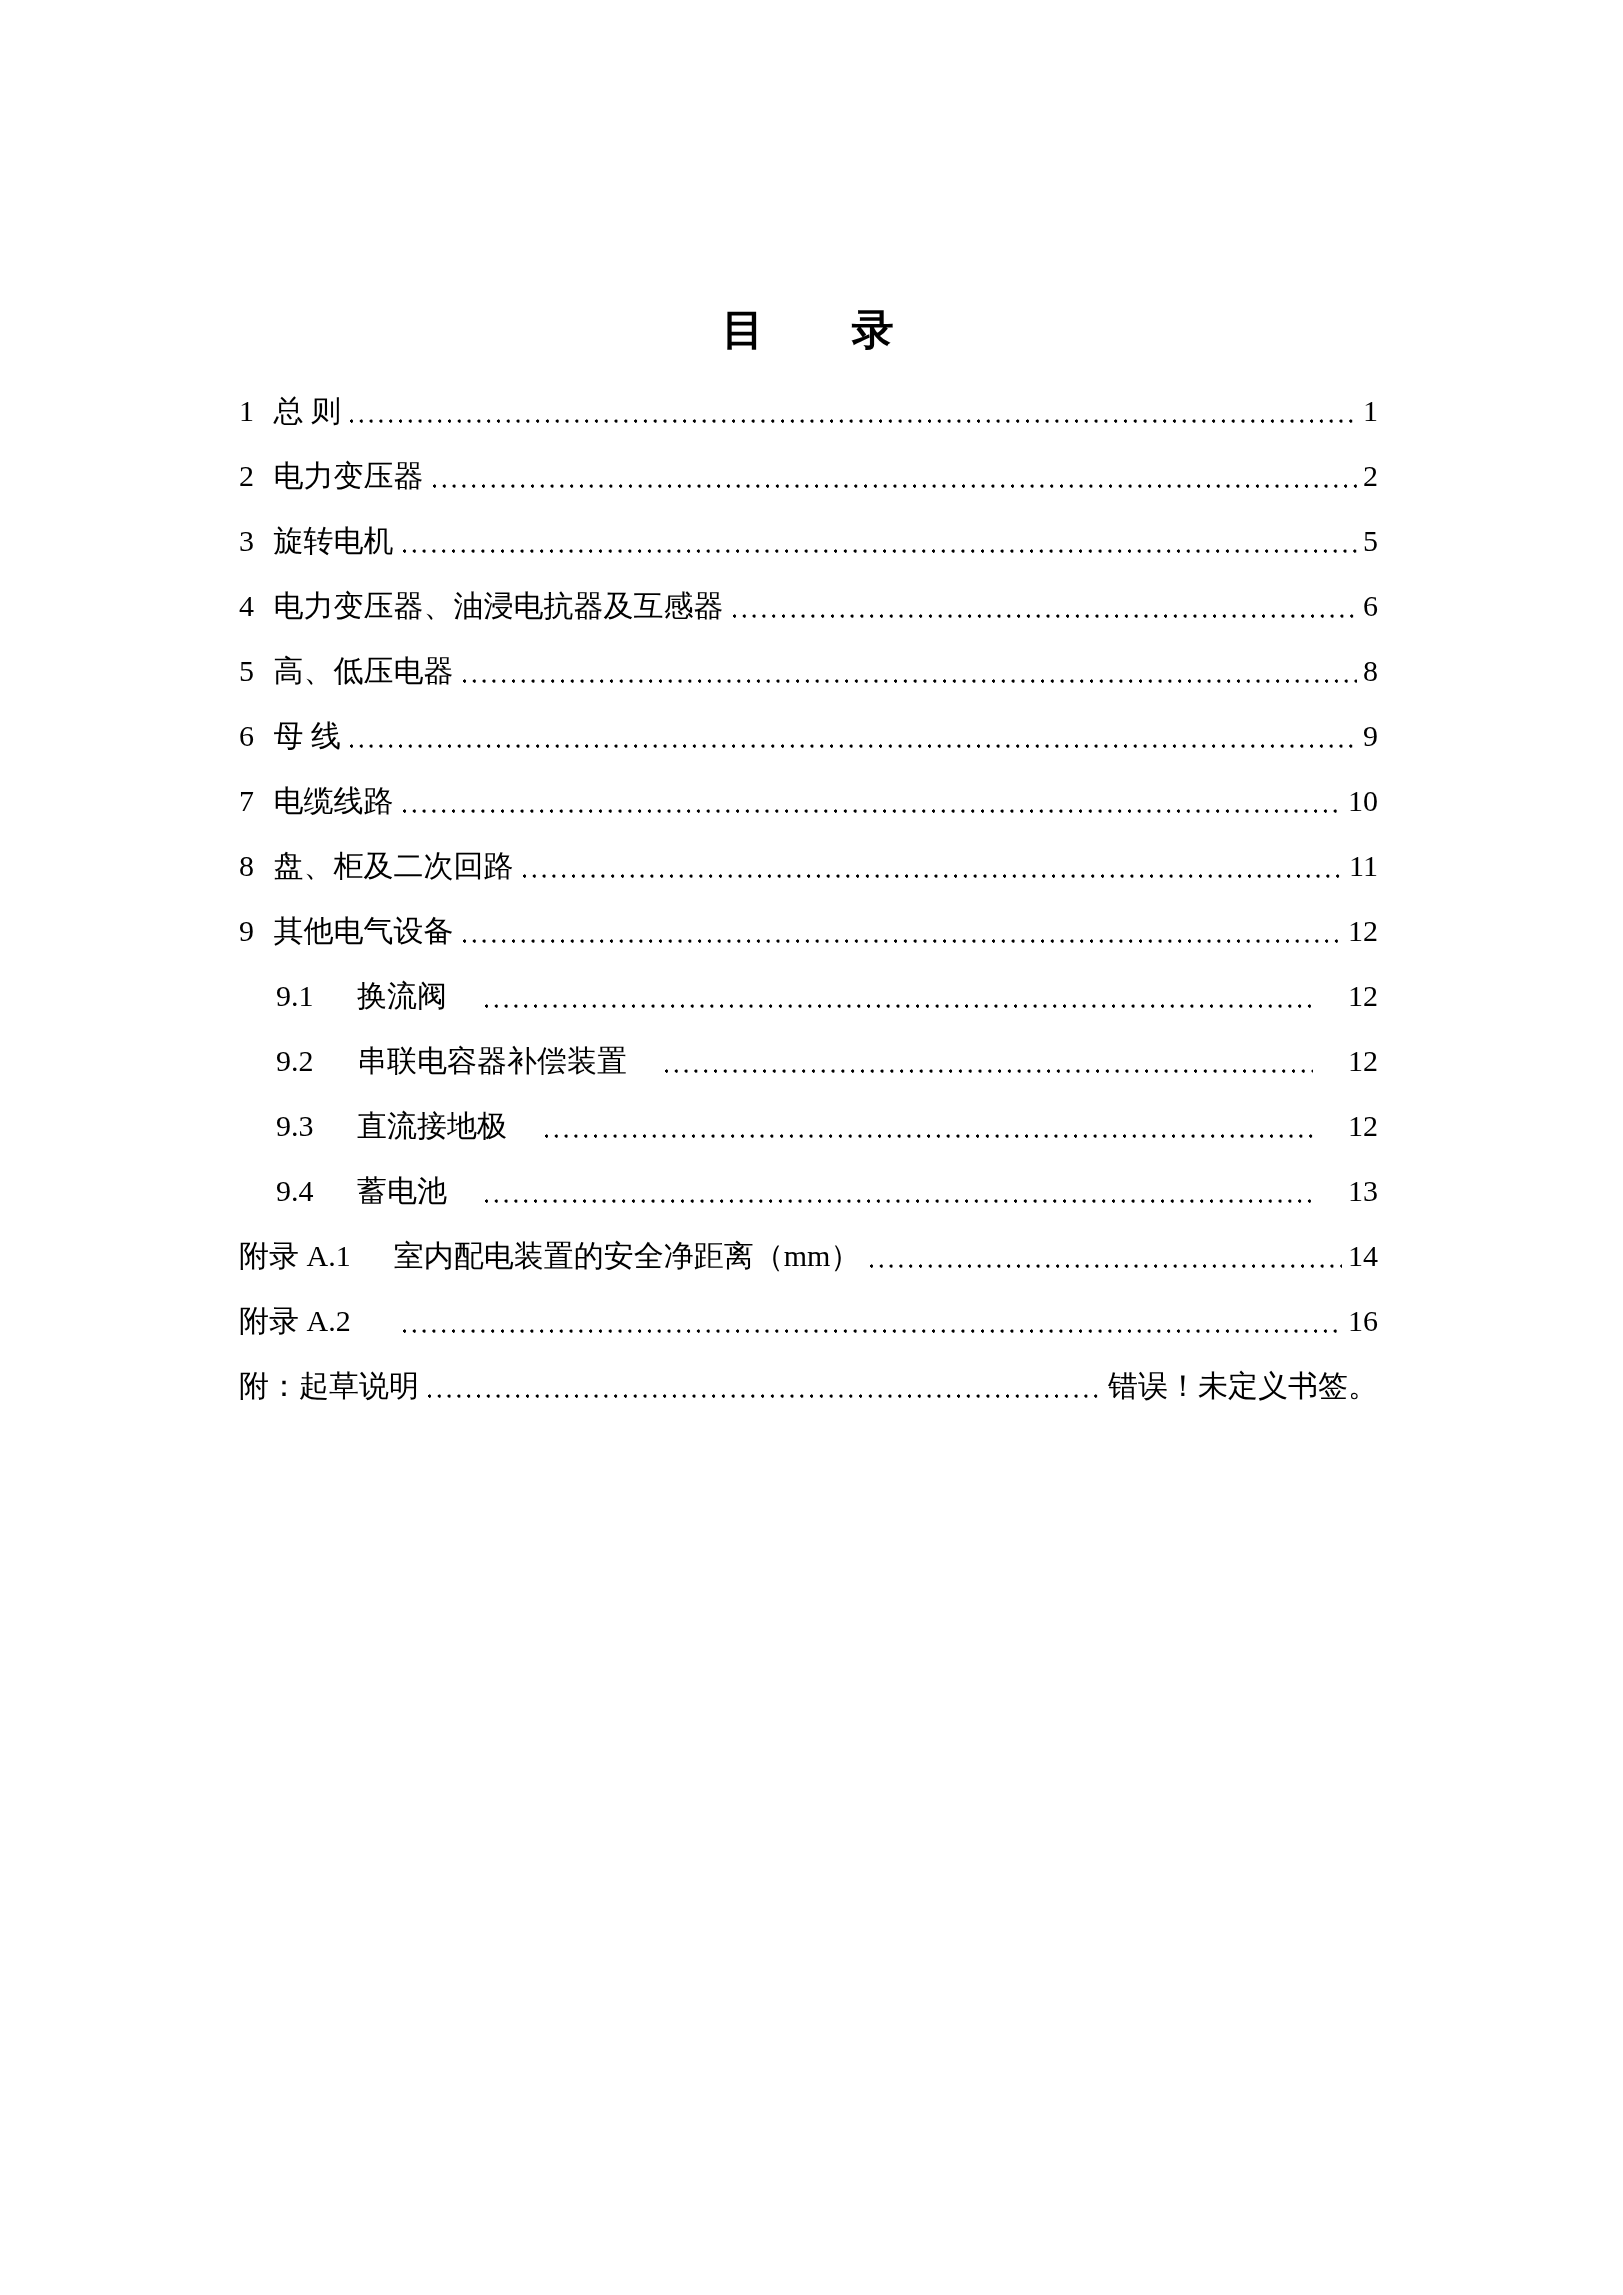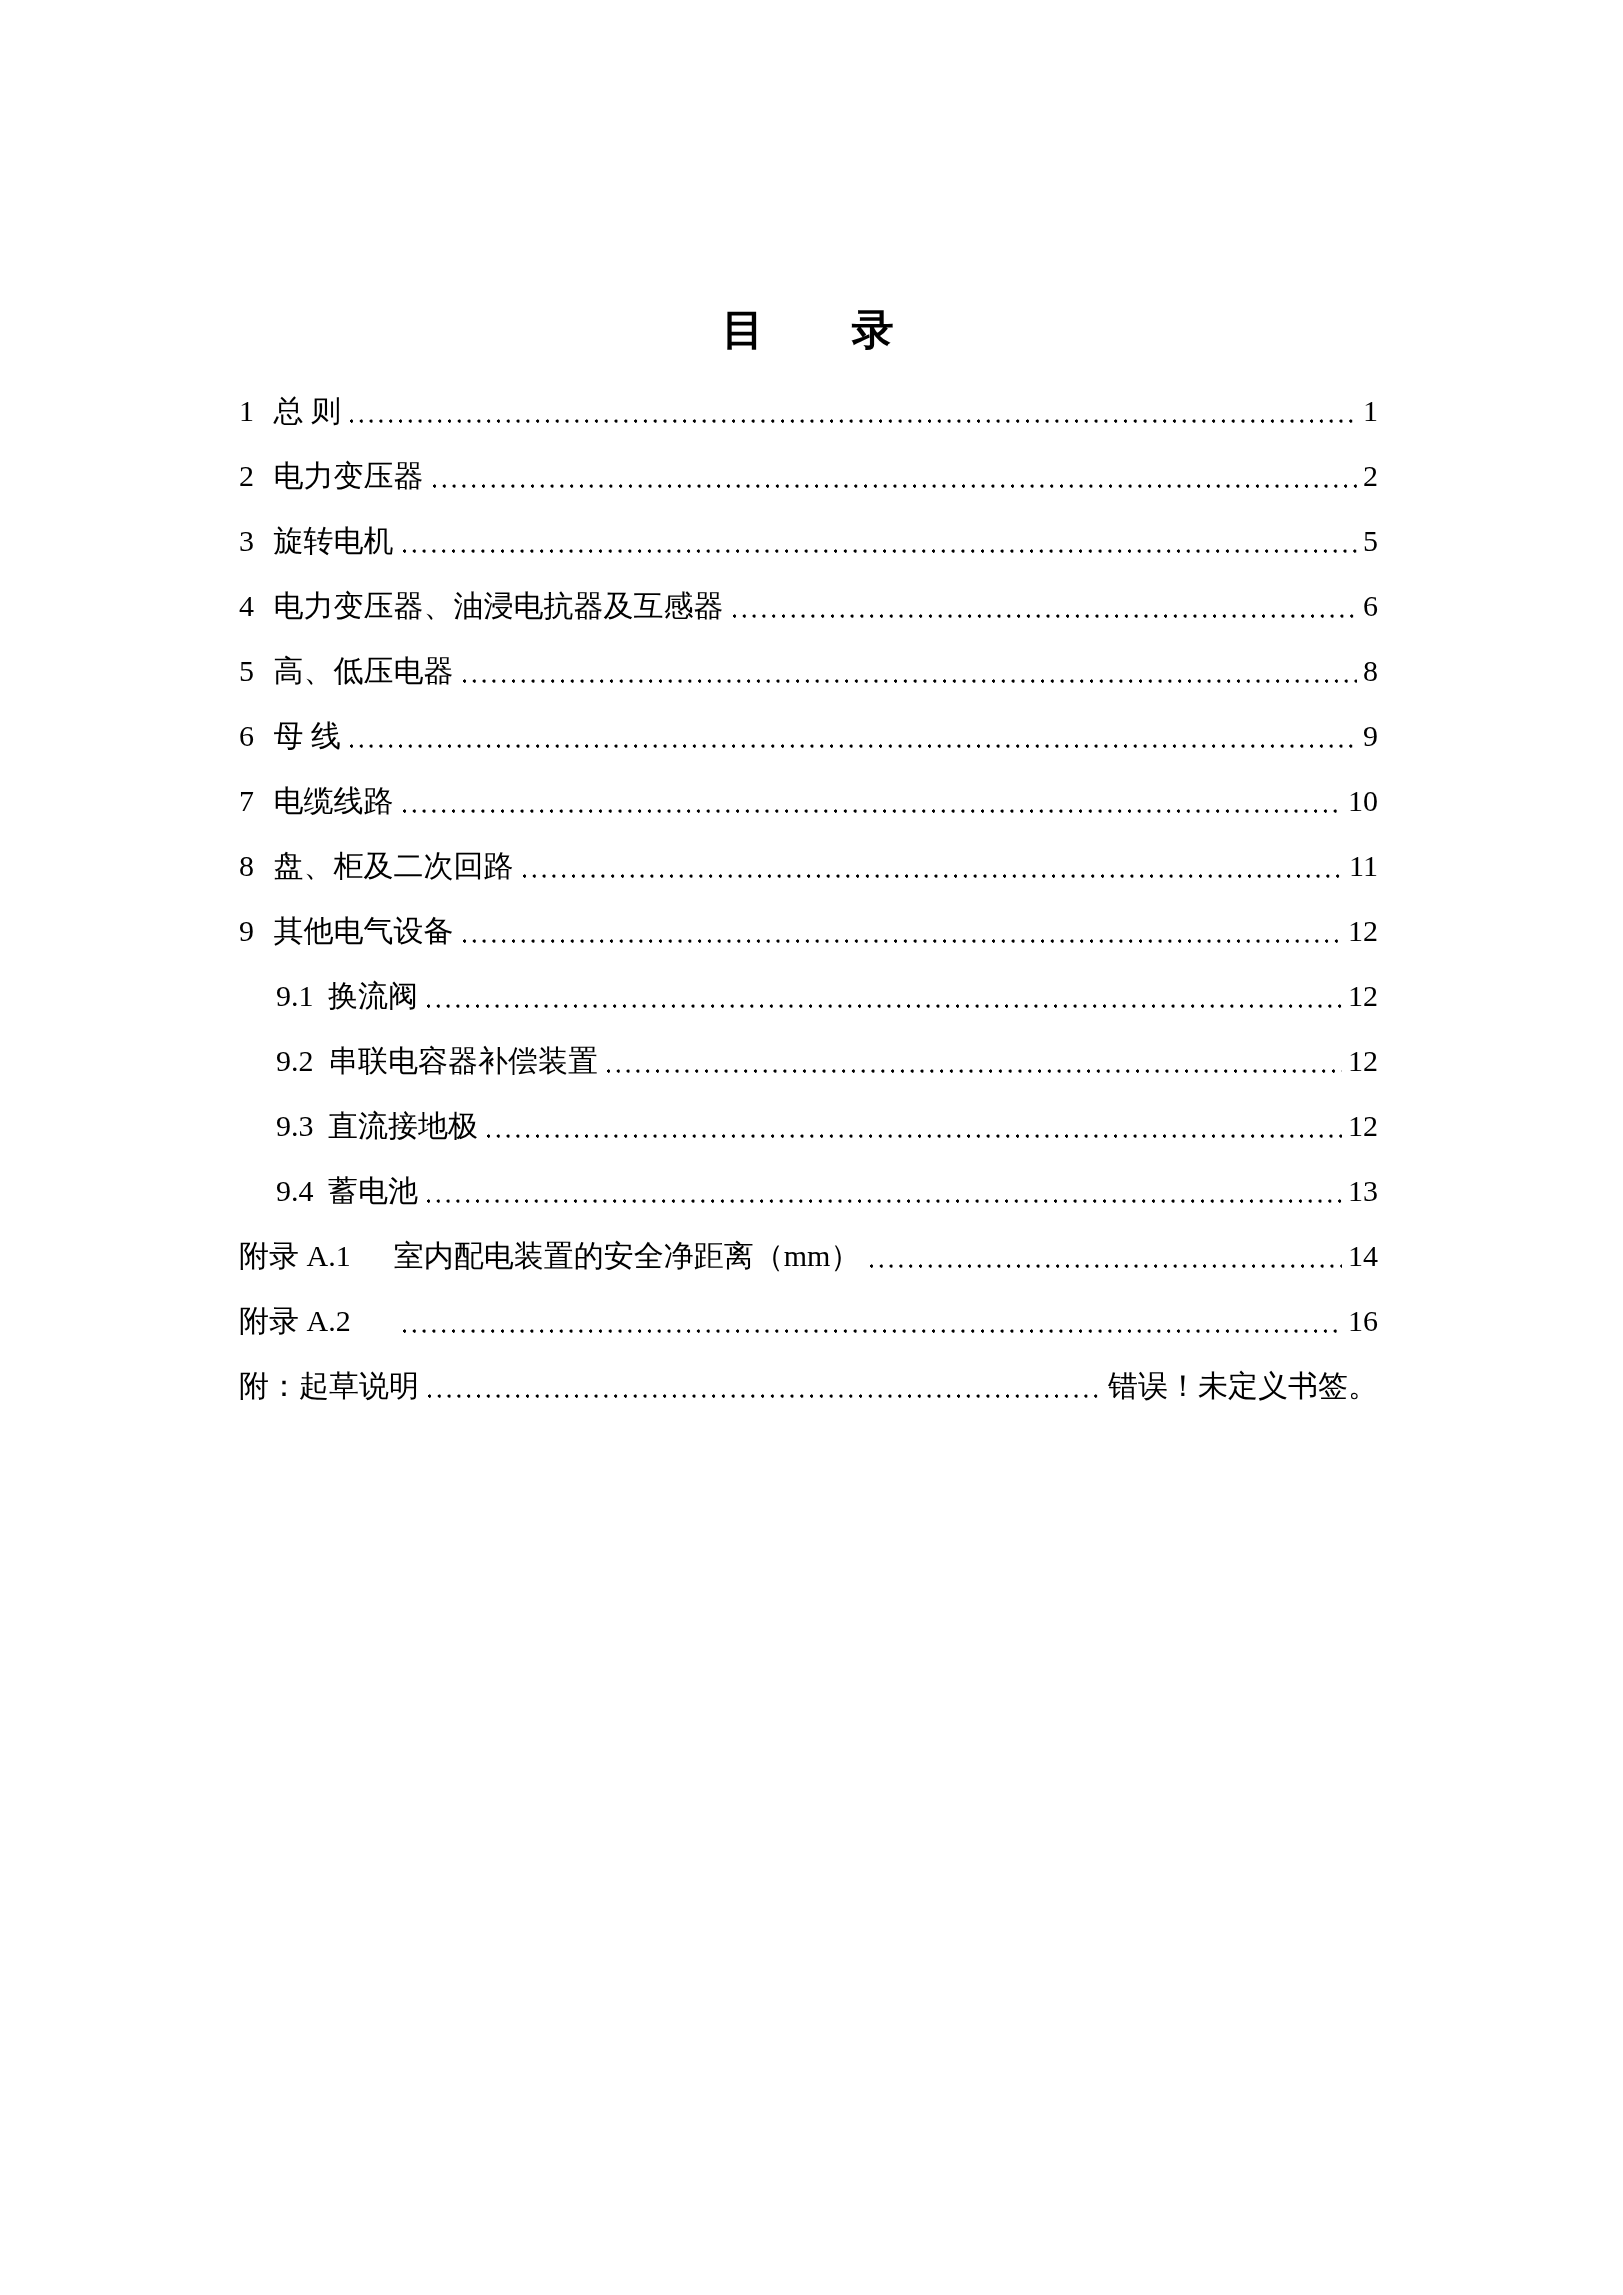--- a/index.html
+++ b/index.html
@@ -48,21 +48,21 @@
   }
   .toc-row .num {
     white-space: pre;
     flex: 0 0 auto;
   }
   .toc-row .label {
     white-space: pre;
     flex: 0 0 auto;
   }
   .toc-row.level-main .num     { margin-right: 19.6px; }
-  .toc-row.level-sub           { margin-left: 37px; }
+  .toc-row.level-sub           { margin-left: 37px; gap: 29px; }
   .toc-row.level-sub .num      { margin-right: 14.4px; }
   .toc-row.level-appendix .num { margin-right: 43px; }
   .toc-row.level-note .num     { margin-right: 0; }
   .leader {
     flex: 1 1 auto;
     height: 3.9px;
     align-self: flex-end;
     margin: 0 6.5px 3.3px 9.2px;
     background-image: radial-gradient(circle at 1.6px 2px, #000 1.4px, transparent 1.8px);
     background-size: 9.8px 3.9px;

